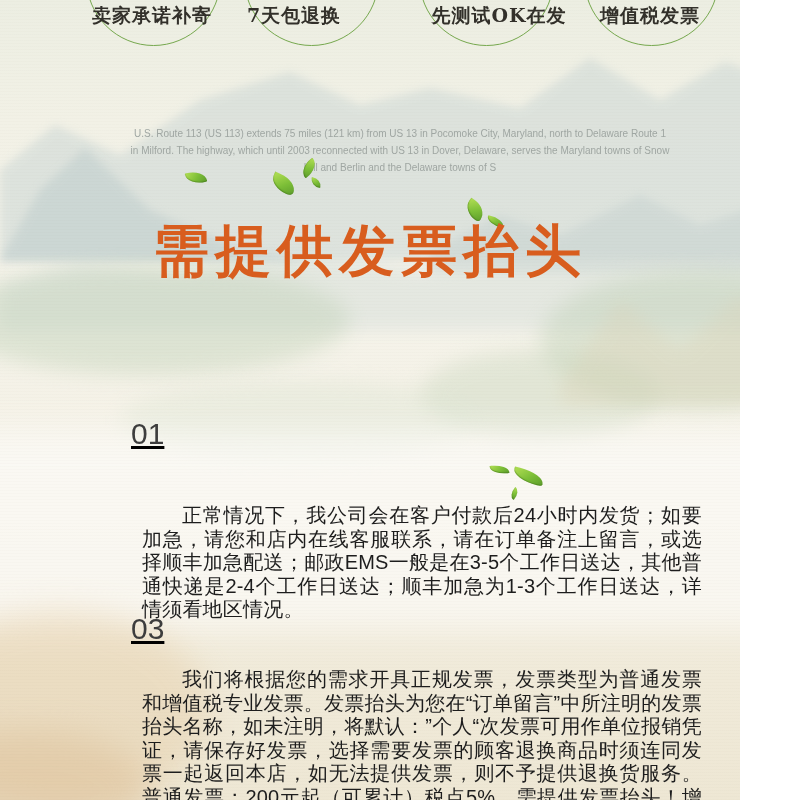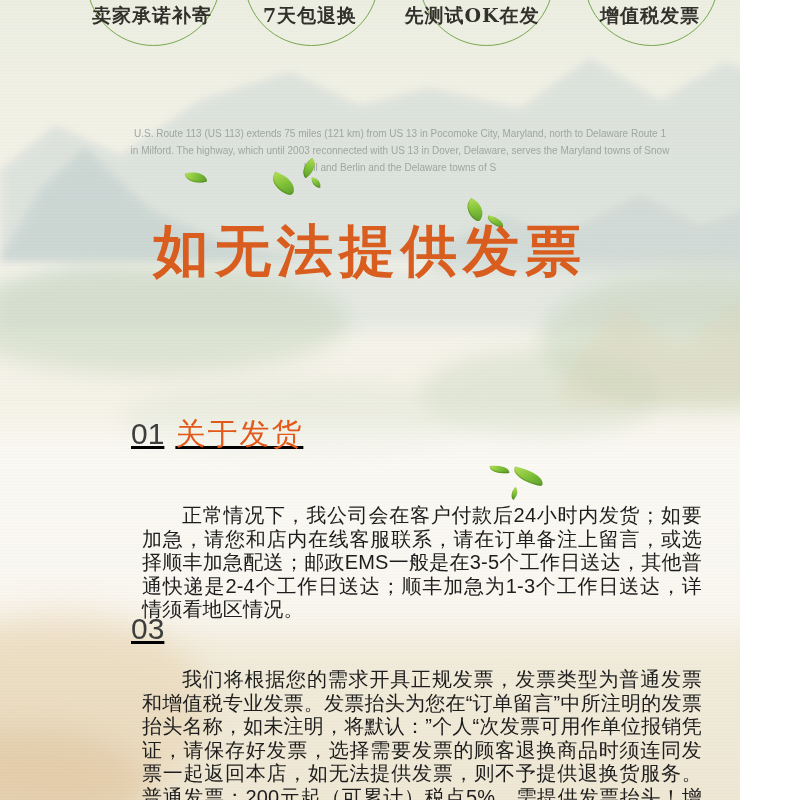--- a/index.html
+++ b/index.html
@@ -9,21 +9,21 @@
     font-family:"Liberation Sans",sans-serif;
   }
   .bg-art{position:absolute;left:0;top:0;width:800px;height:800px;}
   .grain{position:absolute;inset:0;background:repeating-linear-gradient(0deg,rgba(90,80,50,0.015) 0 1px,transparent 1px 3px);pointer-events:none;}
 
   
   .ring{position:absolute;top:-89px;width:133px;height:133px;border:1.5px solid #76a84e;border-radius:50%;background:transparent;}
   .r1{left:86px}.r2{left:244px}.r3{left:419px}.r4{left:584px}
   .badge-label{position:absolute;top:3px;width:220px;text-align:center;font-size:19px;font-weight:700;
     color:#32302a;font-family:"DejaVu Serif","Liberation Serif",serif;letter-spacing:1px;}
-  .t1{left:42px}.t2{left:200px}.t3{left:362px}.t4{left:540px}
+  .t1{left:42px}.t2{left:184px}.t3{left:389px}.t4{left:540px}
 
   .intro{position:absolute;top:97px;left:130px;width:540px;text-align:center;
     font-size:10px;line-height:17px;color:#9fa6a2;margin-top:28px;}
 
   .main-title{position:absolute;top:214px;left:0;width:100%;text-align:center;
     font-size:56px;font-weight:700;color:#d85d1e;letter-spacing:6px;white-space:nowrap;}
 
   .leaf{position:absolute;background:linear-gradient(135deg,#a9d94f 10%,#7cbe37 55%,#5d9c2c 100%);
     border-radius:4% 100% 8% 100%;box-shadow:inset 0 -1px 1px rgba(60,110,20,.5);}
   .l1{left:186px;top:171px;width:20px;height:13px;transform:rotate(-14deg);}
@@ -97,26 +97,25 @@
   <div class="leaf l1"></div>
   <div class="leaf l2"></div>
   <div class="leaf l3"></div>
   <div class="leaf l4"></div>
   <div class="leaf l5"></div>
   <div class="leaf l6"></div>
   <div class="leaf l7"></div>
   <div class="leaf l8"></div>
   <div class="leaf l9"></div>
 
-  <div class="main-title">如无法提供发票</div>
+  <div class="main-title">需提供发票抬头</div>
 
   <div>
     <div class="sec-head h1">
       <span class="num">01</span>
-      <span class="zh">关于发货</span>
     </div>
     <p class="para p1">正常情况下，我公司会在客户付款后24小时内发货；如要加急，请您和店内在线客服联系，请在订单备注上留言，或选择顺丰加急配送；邮政EMS一般是在3-5个工作日送达，其他普通快递是2-4个工作日送达；顺丰加急为1-3个工作日送达，详情须看地区情况。</p>
   </div>
 
   <div>
     <div class="sec-head h2">
       <span class="num">03</span>
     </div>
     <p class="para p2">我们将根据您的需求开具正规发票，发票类型为普通发票和增值税专业发票。发票抬头为您在“订单留言”中所注明的发票抬头名称，如未注明，将默认：”个人“次发票可用作单位报销凭证，请保存好发票，选择需要发票的顾客退换商品时须连同发票一起返回本店，如无法提供发票，则不予提供退换货服务。普通发票：200元起（可累计）税点5%，需提供发票抬头！增值税发票：1000元起（可累计）税点12%，需提供发票抬头，纳税人识别号，地址和电话，开户行及账号</p>
   </div>

